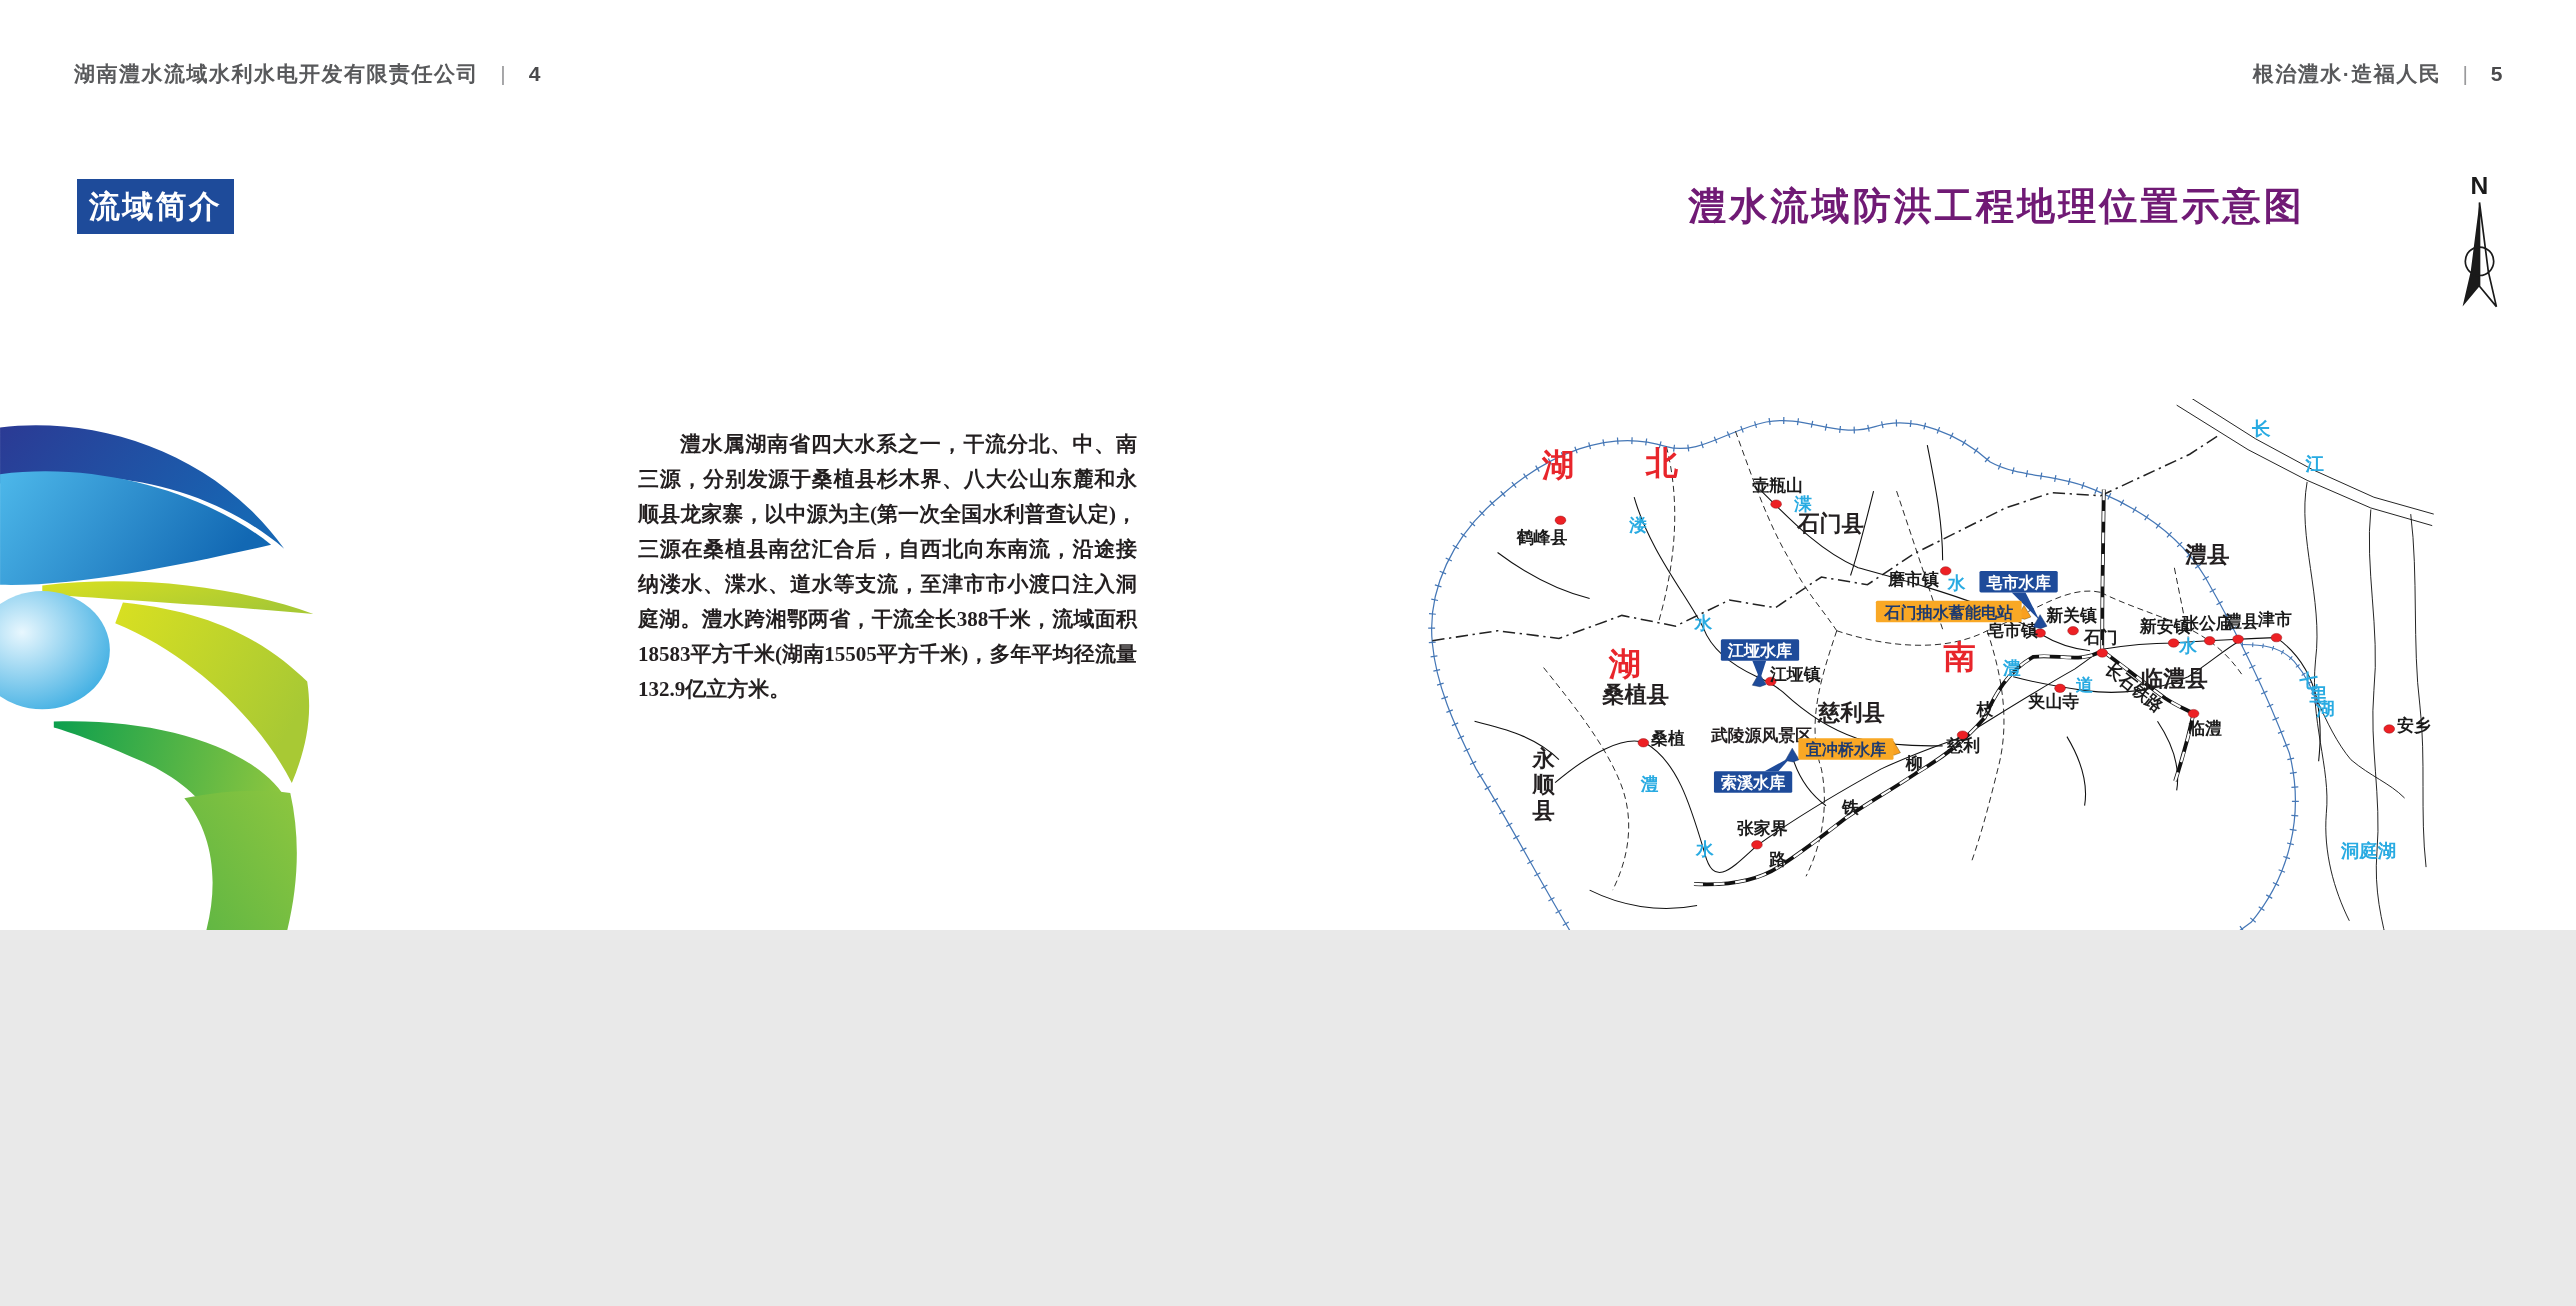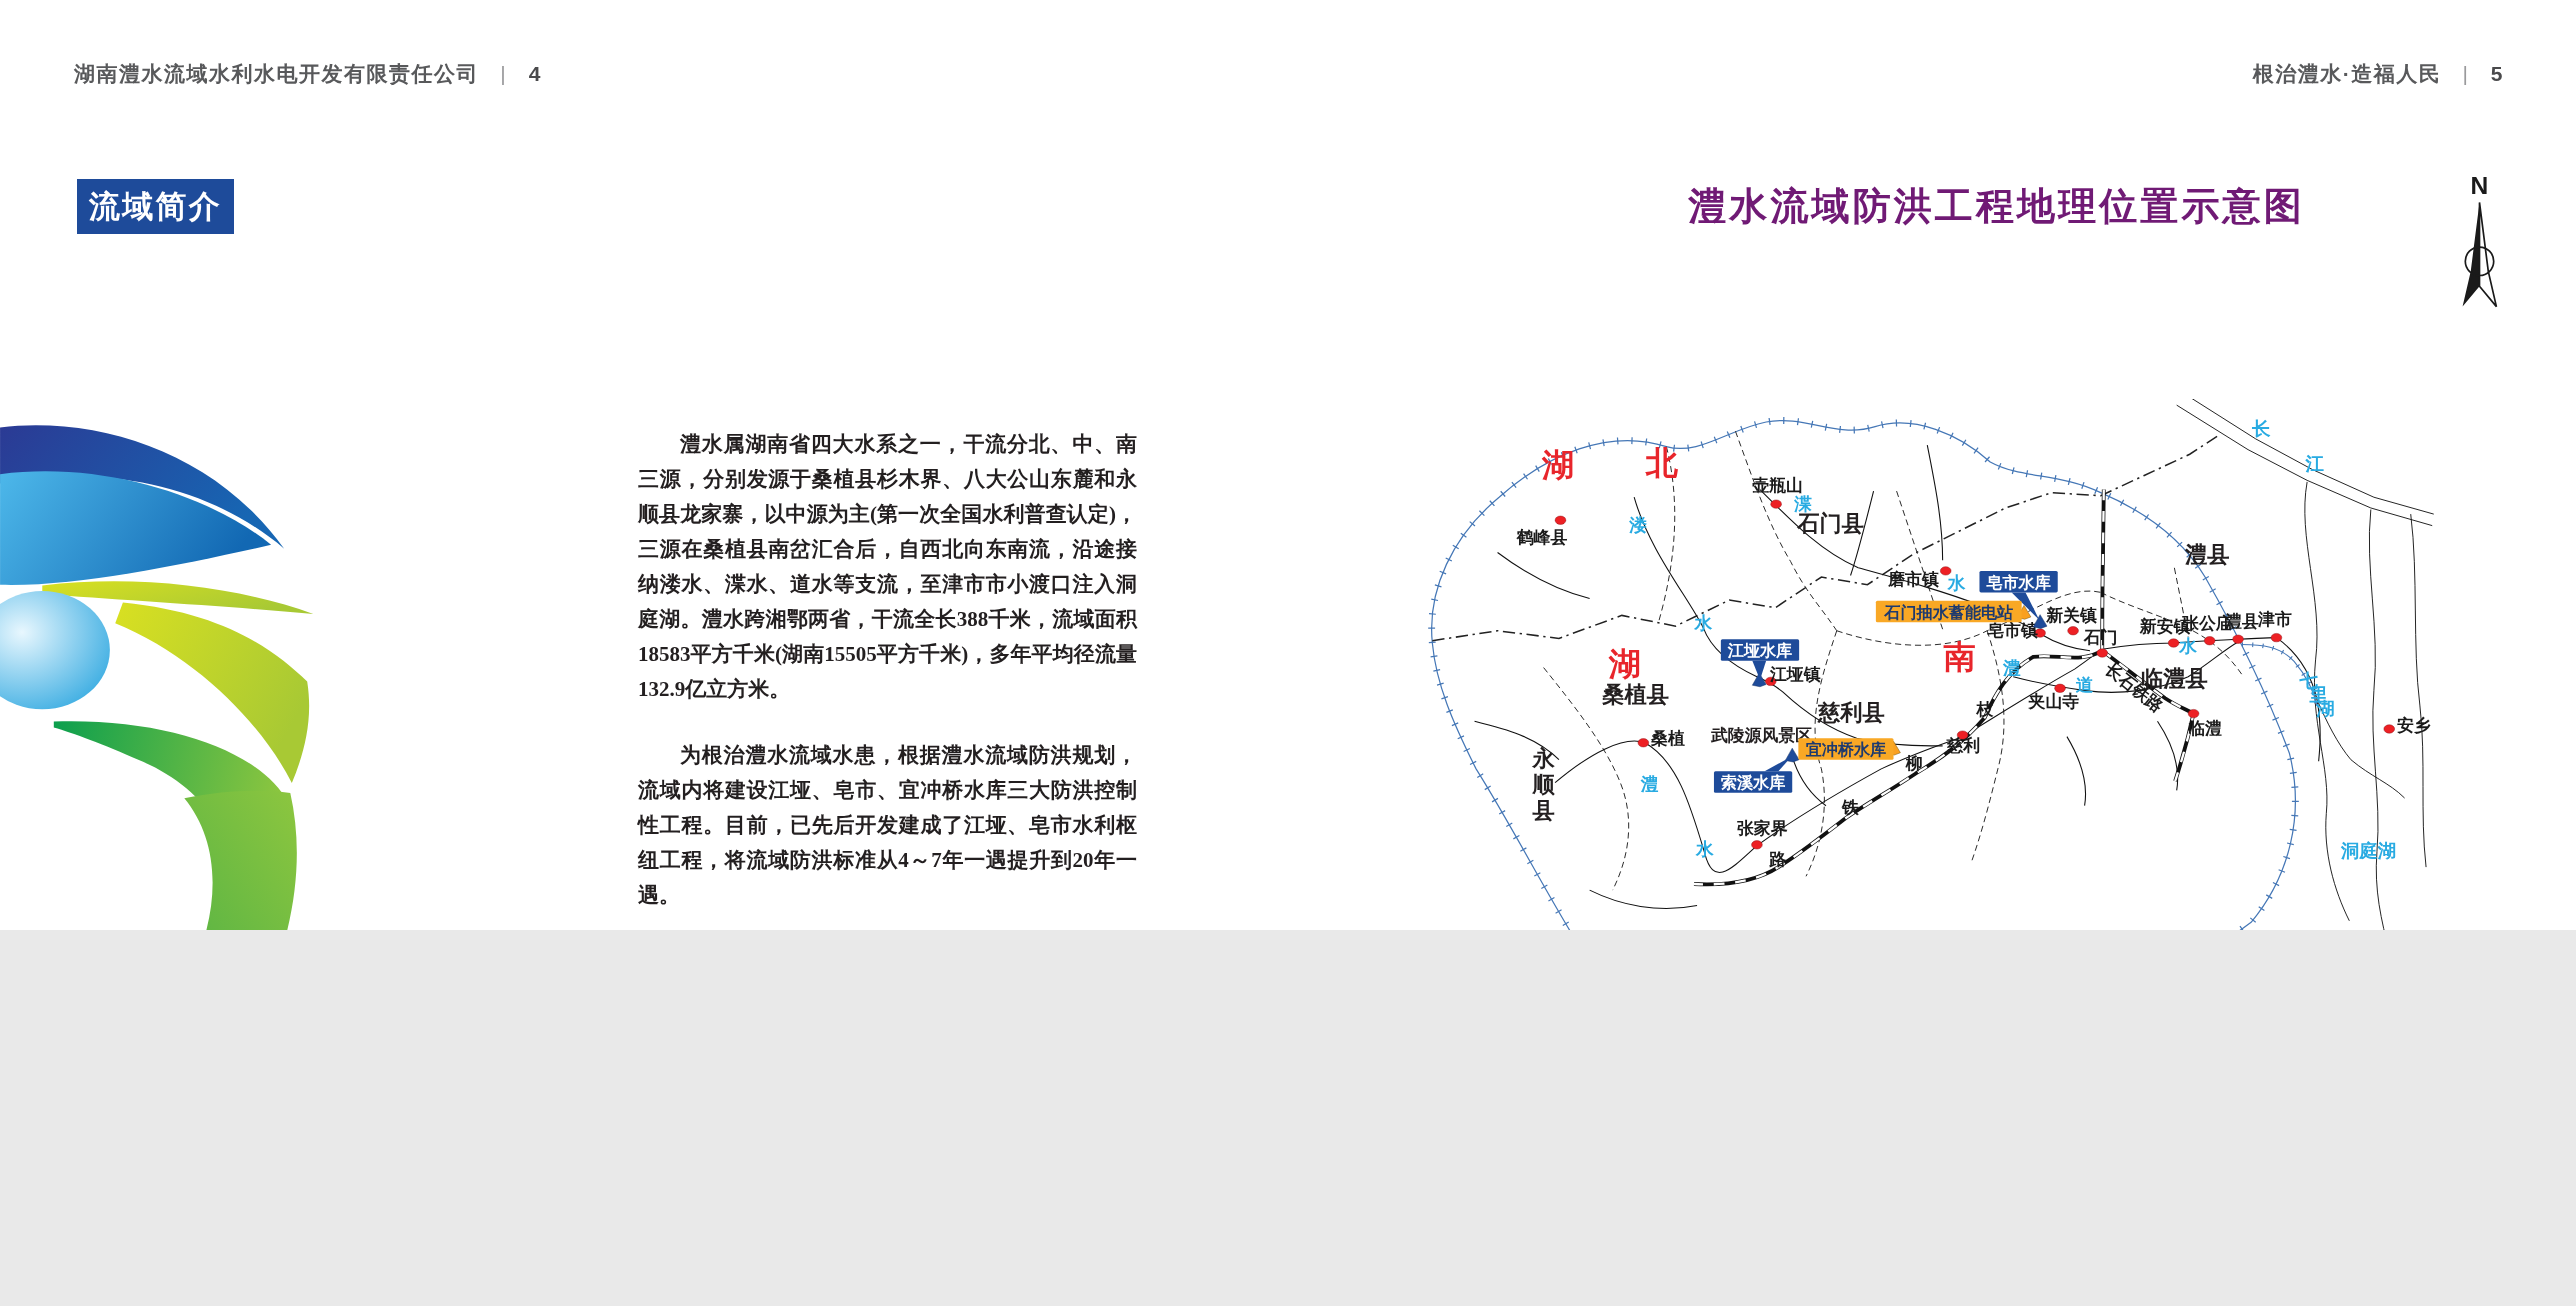--- a/index.html
+++ b/index.html
@@ -107,21 +107,20 @@
     <path fill="url(#gBright)" d="M0,68 C140,50 280,100 353,160 C240,185 100,215 0,212 Z"></path>
     <path fill="url(#gYellow)" d="M55,213 C180,198 310,215 408,250 C300,240 160,232 55,224 Z"></path>
     <path fill="url(#gYellow)" d="M160,235 C290,248 355,295 400,338 C408,388 396,432 380,470 C340,392 255,305 150,262 Z"></path>
     <path fill="url(#gGreenIn)" d="M70,390 C220,385 340,430 375,495 C378,560 355,625 315,672 C330,575 280,480 180,440 C135,420 95,405 70,398 Z"></path>
     <path fill="url(#gGreenBot)" d="M378,483 C400,580 380,700 310,810 C240,920 130,1020 0,1075 L0,952 C110,905 200,820 248,720 C290,628 285,545 240,490 C290,480 340,478 378,483 Z"></path>
     <ellipse cx="55" cy="297" rx="88" ry="77" fill="url(#gEllipse)"></ellipse>
   </svg>
 
   <div class="bodytext">
     <p>澧水属湖南省四大水系之一，干流分北、中、南三源，分别发源于桑植县杉木界、八大公山东麓和永顺县龙家寨，以中源为主(第一次全国水利普查认定)，三源在桑植县南岔汇合后，自西北向东南流，沿途接纳溇水、渫水、道水等支流，至津市市小渡口注入洞庭湖。澧水跨湘鄂两省，干流全长388千米，流域面积18583平方千米(湖南15505平方千米)，多年平均径流量132.9亿立方米。</p>
-    <p>为根治澧水流域水患，根据澧水流域防洪规划，流域内将建设江垭、皂市、宜冲桥水库三大防洪控制性工程。目前，已先后开发建成了江垭、皂市水利枢纽工程，将流域防洪标准从4～7年一遇提升到20年一遇。</p>
   </div>
 
   <div class="map-title">澧水流域防洪工程地理位置示意图</div>
 
   <div class="compass">
     <div class="n">N</div>
     <svg width="49" height="115" viewBox="0 0 70 170">
       <path d="M35,8 L22,110 L10,162 L35,132 Z" fill="#1a1a1a"></path>
       <path d="M35,8 L48,110 L60,162 L35,132 Z" fill="#ffffff" stroke="#1a1a1a" stroke-width="2.5"></path>
       <circle cx="35" cy="95" r="21" fill="none" stroke="#1a1a1a" stroke-width="2.5"></circle>

